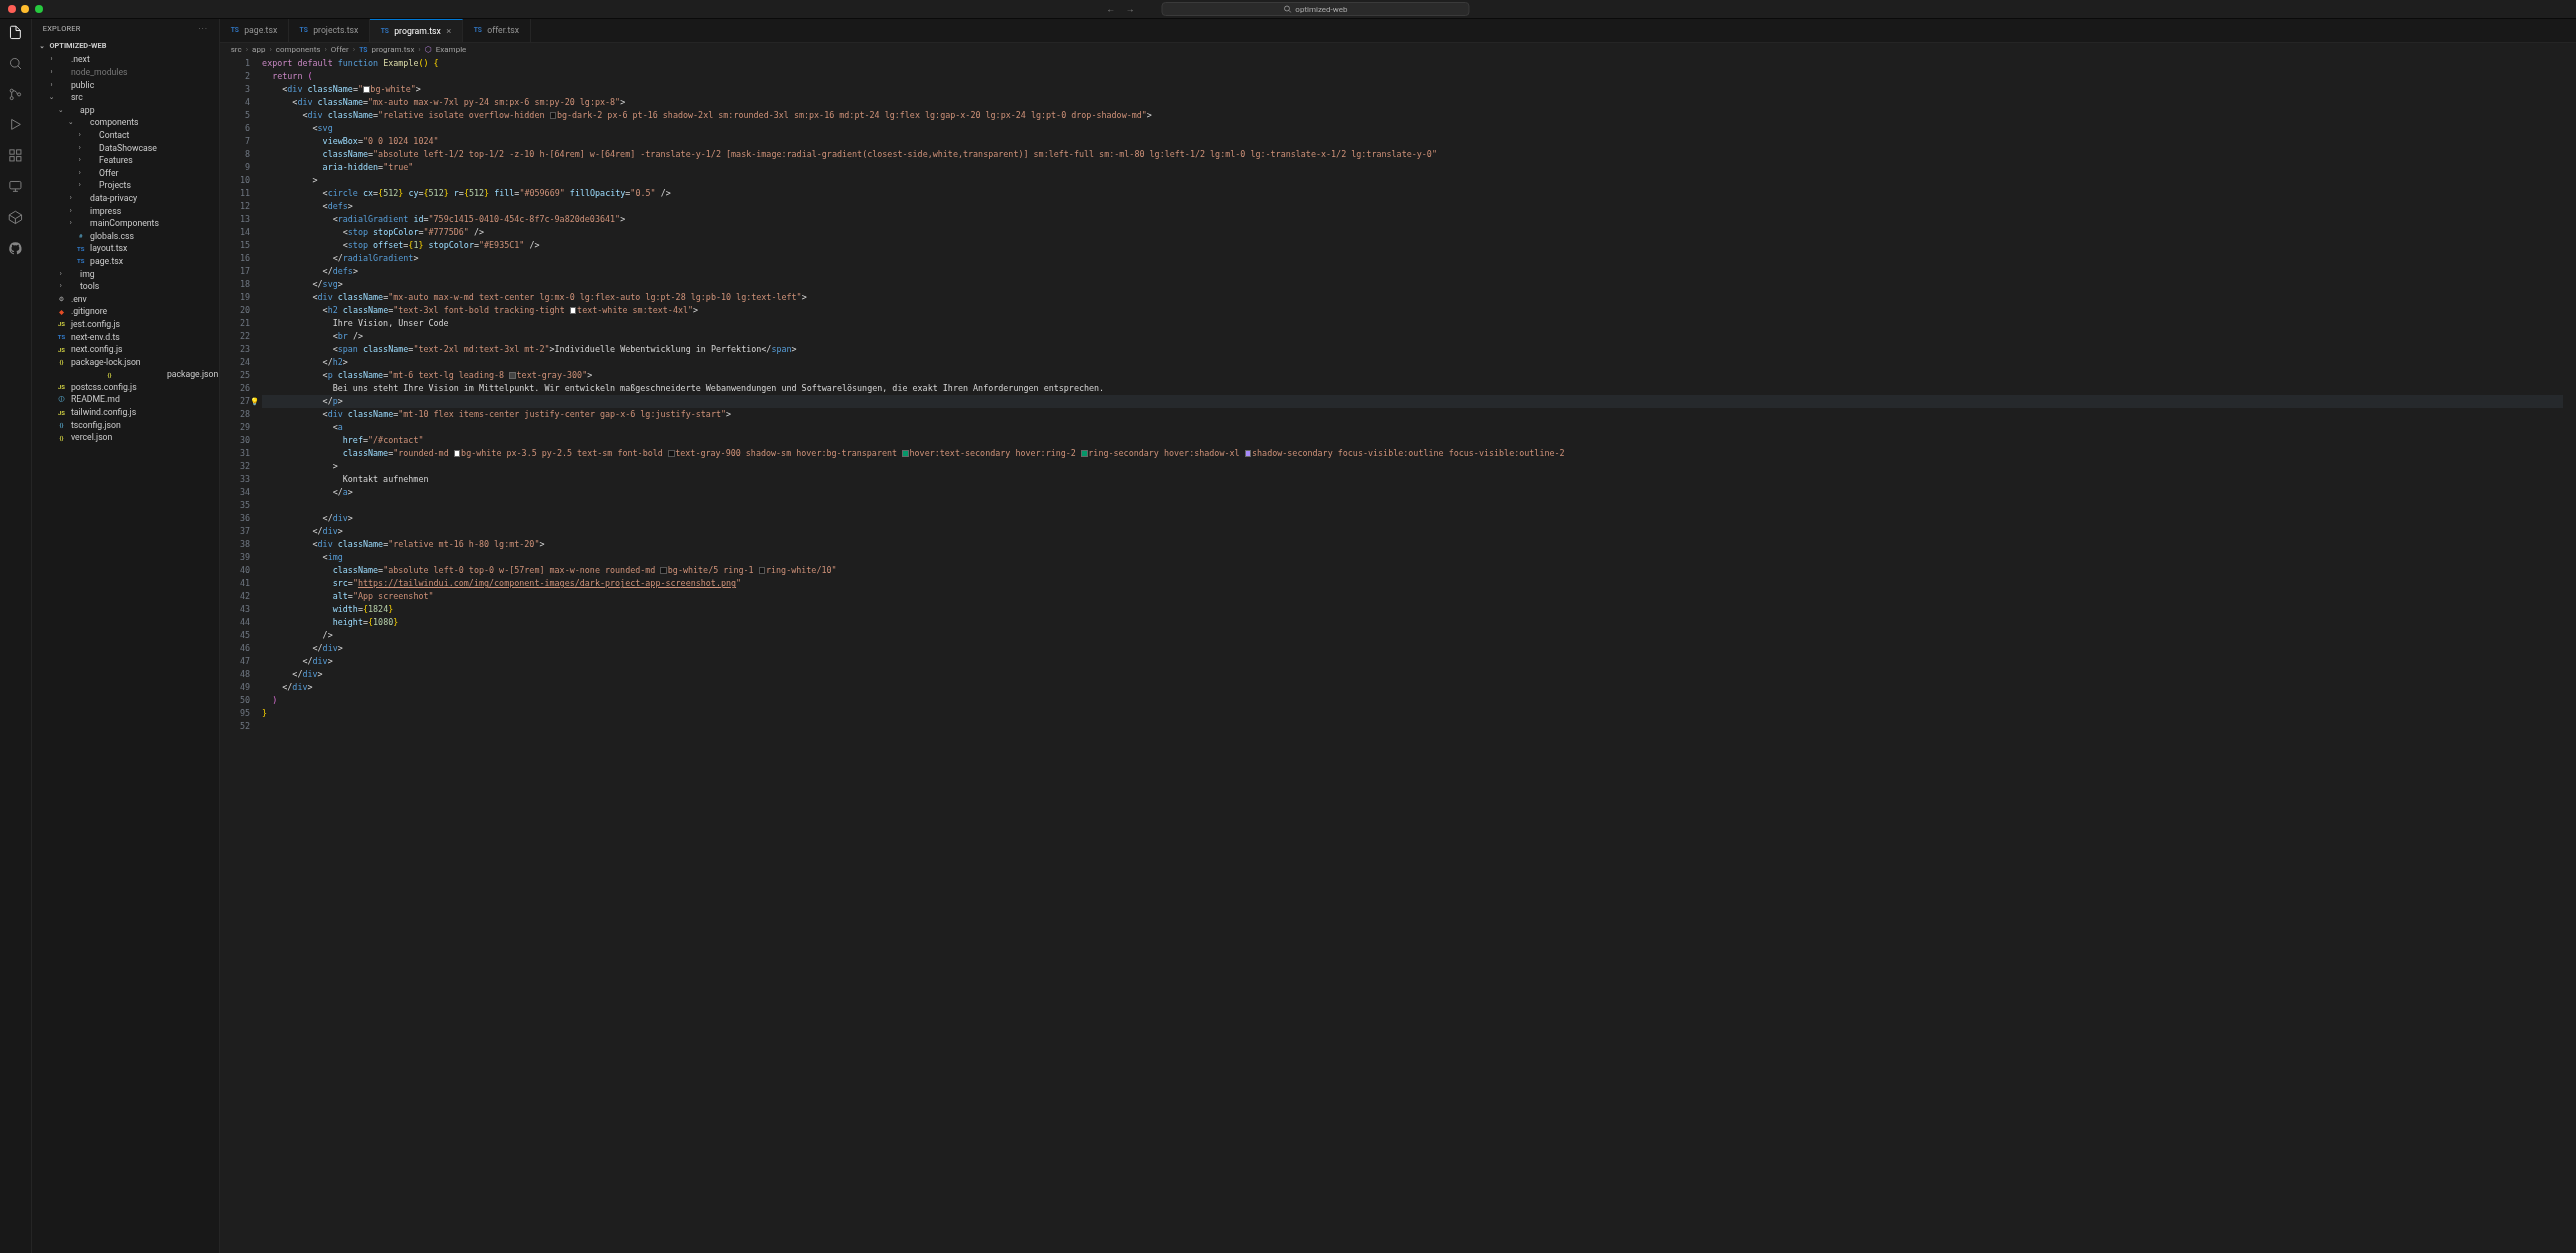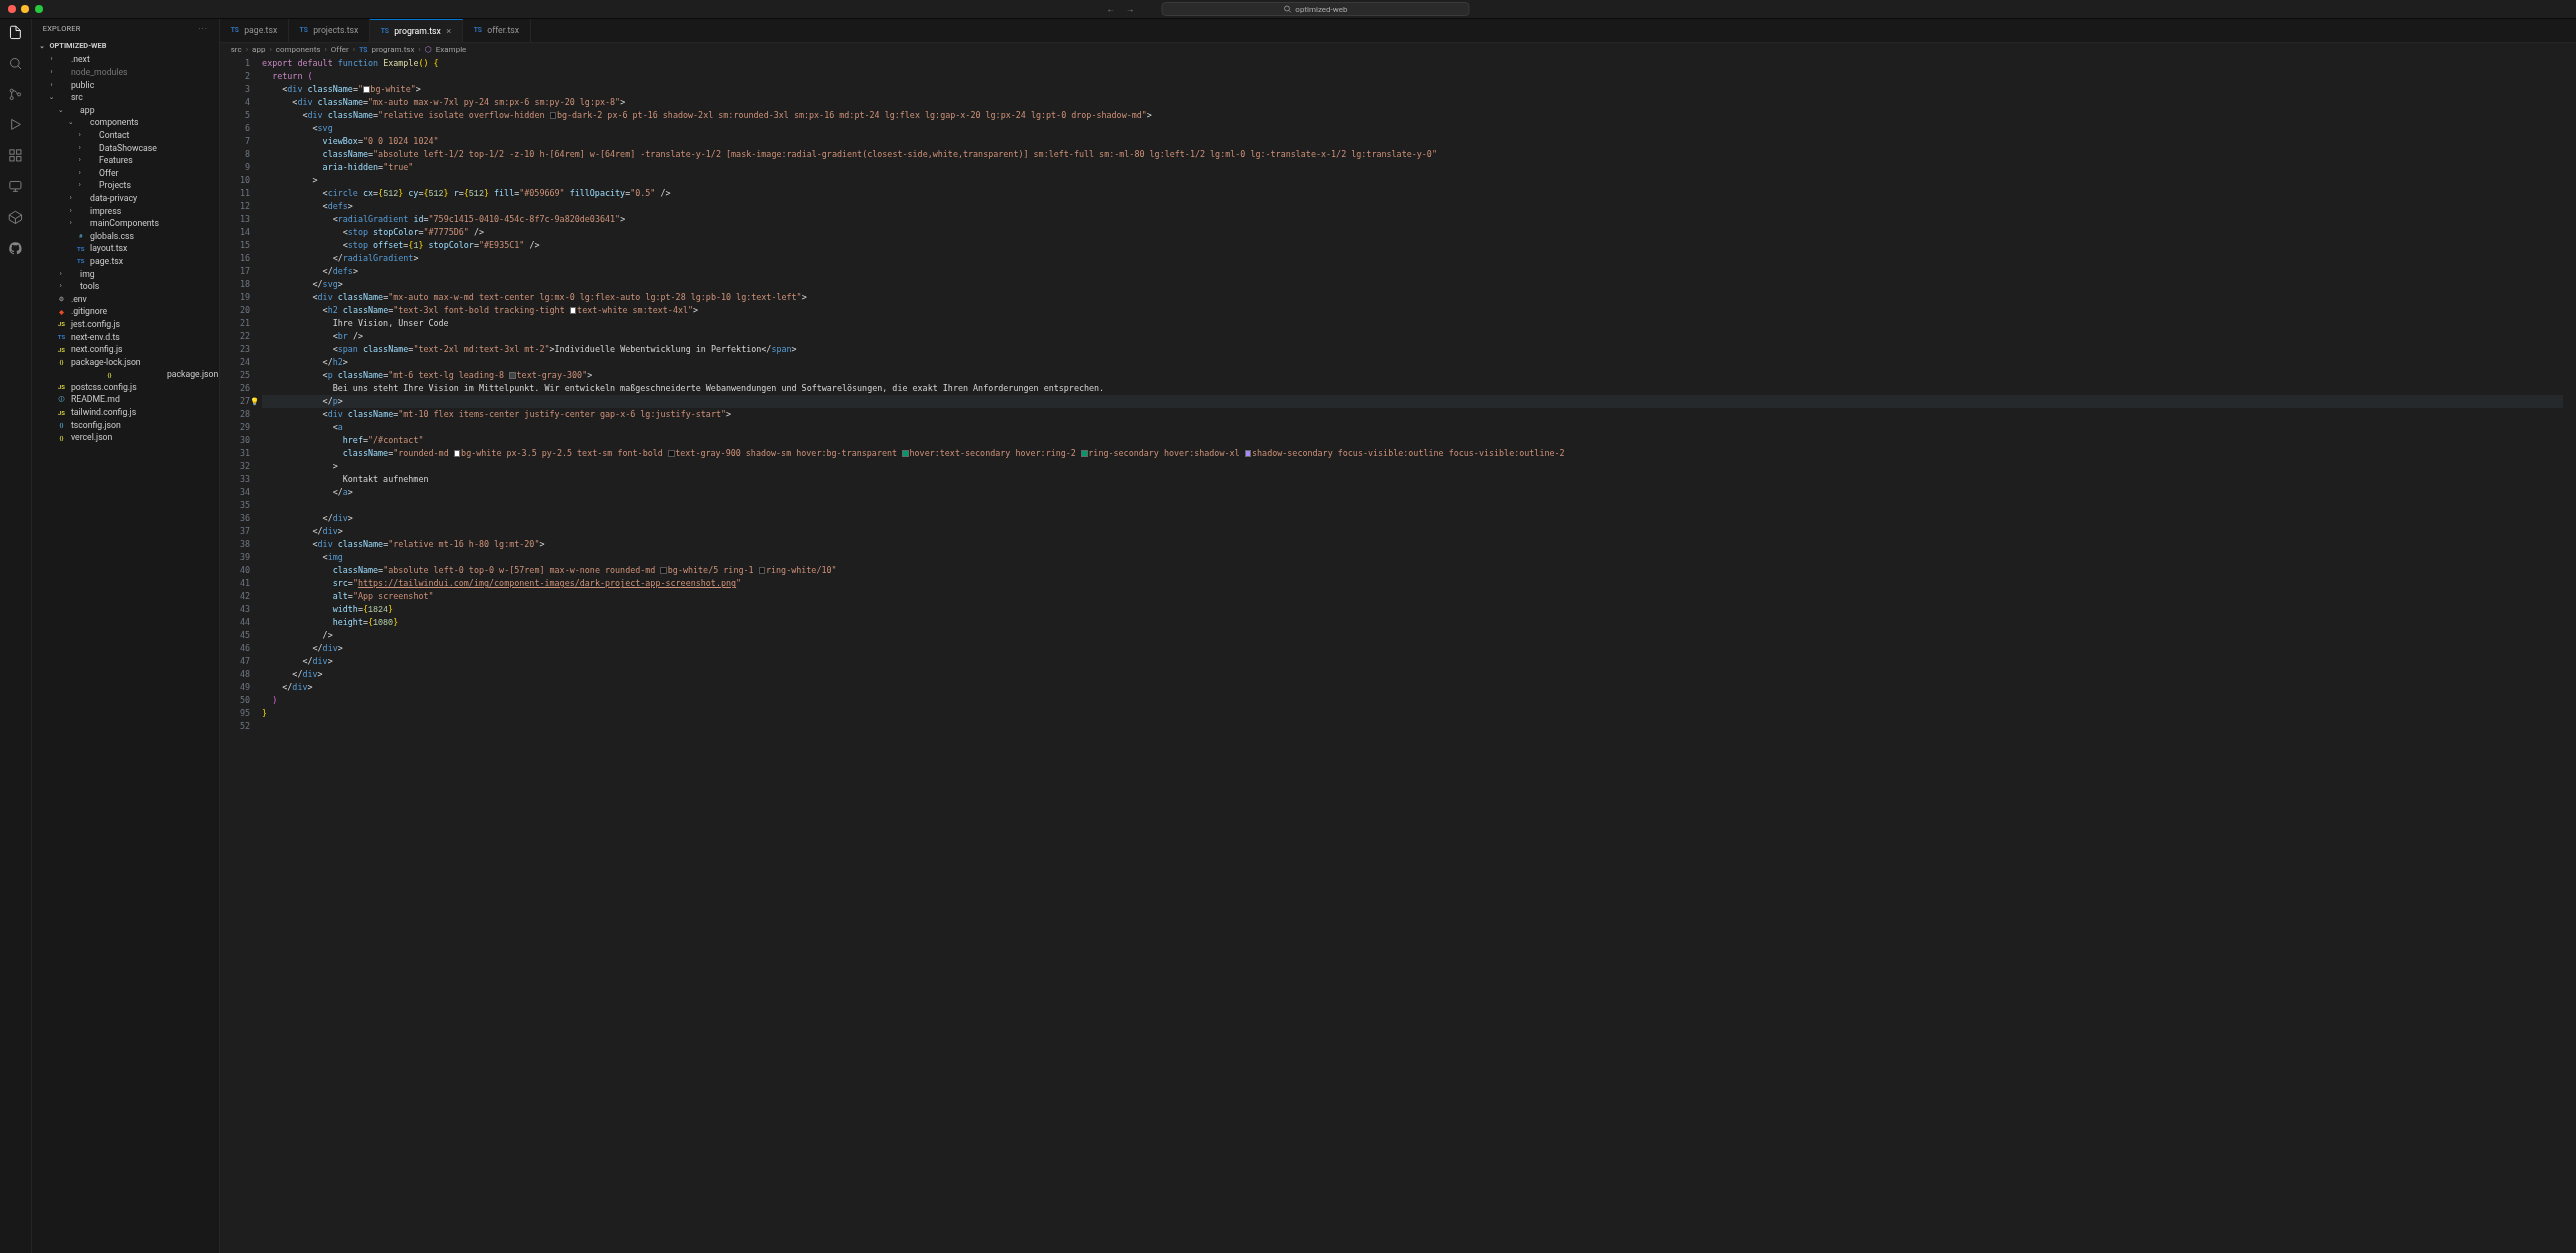--- a/index.html
+++ b/index.html
@@ -139,21 +139,21 @@
 .code { flex:1; padding-right:13.4px; white-space:pre; color:#d4d4d4; }
 .code .line { height:13px; }
 .code .line.hl { background:#26292c; }
 
 .kw { color:#c586c0; }
 .kw2 { color:#569cd6; }
 .fn { color:#dcdcaa; }
 .tag { color:#569cd6; }
 .attr { color:#9cdcfe; }
 .str { color:#ce9178; }
-.num { color:#b5cea8;font-family:Liberation Mono, monospace; }
+.num { color:#b5cea8; }
 .pun { color:#d4d4d4; }
 .brace { color:#ffd700; }
 .brace2{ color:#da70d6;}
 .txt { color:#d4d4d4;}
 .swatch { display:inline-block; width:6.7px; height:6.7px; border:0.7px solid #666; vertical-align:middle; margin-right:0.7px;}
 .sw-white{background:#fff;}
 .sw-dark{background:#111;border-color:#555;}
 .sw-gray{background:#444;}
 .sw-sec{background:#059669;}
 .sw-sec2{background:#a78bfa;}

